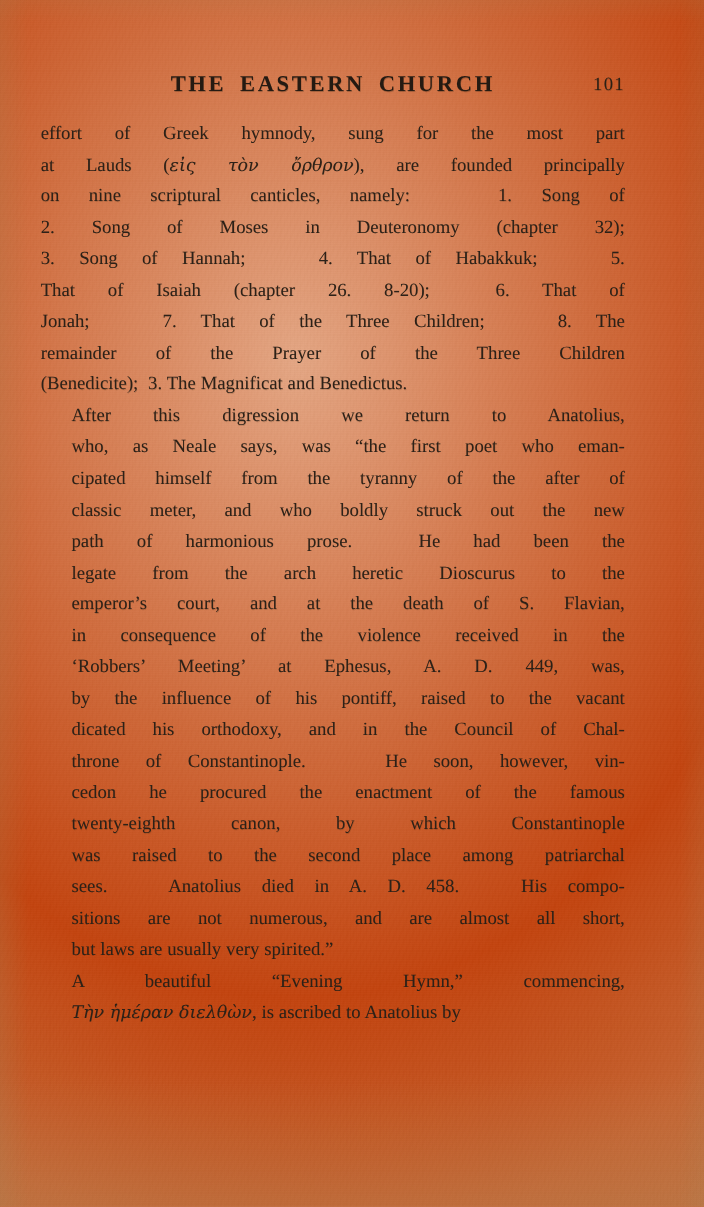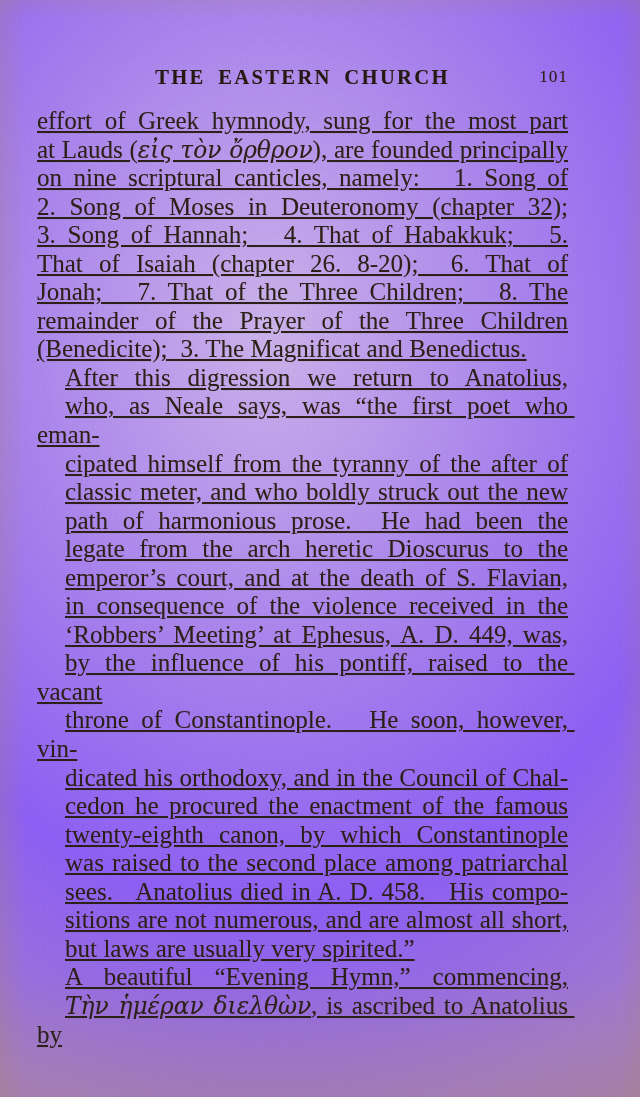--- a/index.html
+++ b/index.html
@@ -13,21 +13,21 @@
     width: 640px;
     height: 1097px;
     overflow: hidden;
   }
 
   .page {
     position: relative;
     width: 640px;
     height: 1097px;
     box-sizing: border-box;
-    background-color: #8b5cf6;
+    background-color: #c2410c;
     overflow: hidden;
     font-family: "Liberation Serif", "DejaVu Serif", serif;
     color: #2a2018;
   }
 
   
   .paper-tint {
     position: absolute;
     inset: 0;
     pointer-events: none;
@@ -111,30 +111,29 @@
 
   .body-text {
     position: absolute;
     top: 107px;
     left: 37px;
     width: 531px;
   }
 
   p.para {
     margin: 0;
-    font-size: 25px;
+    font-size: 17px;
     line-height: 28.55px;
     text-align: justify;
     text-align-last: left;
     color: #2c2118;
     text-shadow: 0.35px 0.25px 0.5px rgba(70,48,24,0.22);
     -webkit-hyphens: none;
     hyphens: none;
     word-spacing: 0.2px;
-    text-decoration: underline;
   }
   p.para + p.para { margin-top: 0; }
   p.indent { text-indent: 28px; }
 
   
   .ln {
     display: block;
     text-align: justify;
     text-align-last: justify;
     white-space: pre-wrap;
@@ -181,22 +180,22 @@
           <span class="ln">After this digression we return to Anatolius,</span>
           <span class="ln">who, as Neale says, was “the first poet who eman-</span>
           <span class="ln">cipated himself from the tyranny of the after of</span>
           <span class="ln">classic meter, and who boldly struck out the new</span>
           <span class="ln">path of harmonious prose.  He had been the</span>
           <span class="ln">legate from the arch heretic Dioscurus to the</span>
           <span class="ln">emperor’s court, and at the death of S. Flavian,</span>
           <span class="ln">in consequence of the violence received in the</span>
           <span class="ln">‘Robbers’ Meeting’ at Ephesus, A. D. 449, was,</span>
           <span class="ln">by the influence of his pontiff, raised to the vacant</span>
+          <span class="ln">dicated his orthodoxy, and in the Council of Chal-</span>
           <span class="ln">throne of Constantinople.   He soon, however, vin-</span>
-          <span class="ln">dicated his orthodoxy, and in the Council of Chal-</span>
           <span class="ln">cedon he procured the enactment of the famous</span>
           <span class="ln">twenty-eighth canon, by which Constantinople</span>
           <span class="ln">was raised to the second place among patriarchal</span>
           <span class="ln">sees.   Anatolius died in A. D. 458.   His compo-</span>
           <span class="ln">sitions are not numerous, and are almost all short,</span>
           <span class="ln last">but laws are usually very spirited.”</span>
         </p>
         <p class="para indent">
           <span class="ln">A beautiful “Evening Hymn,” commencing,</span>
           <span class="ln last"><span class="grk">Τὴν ἡμέραν διελθὼν</span>, is ascribed to Anatolius by</span>

